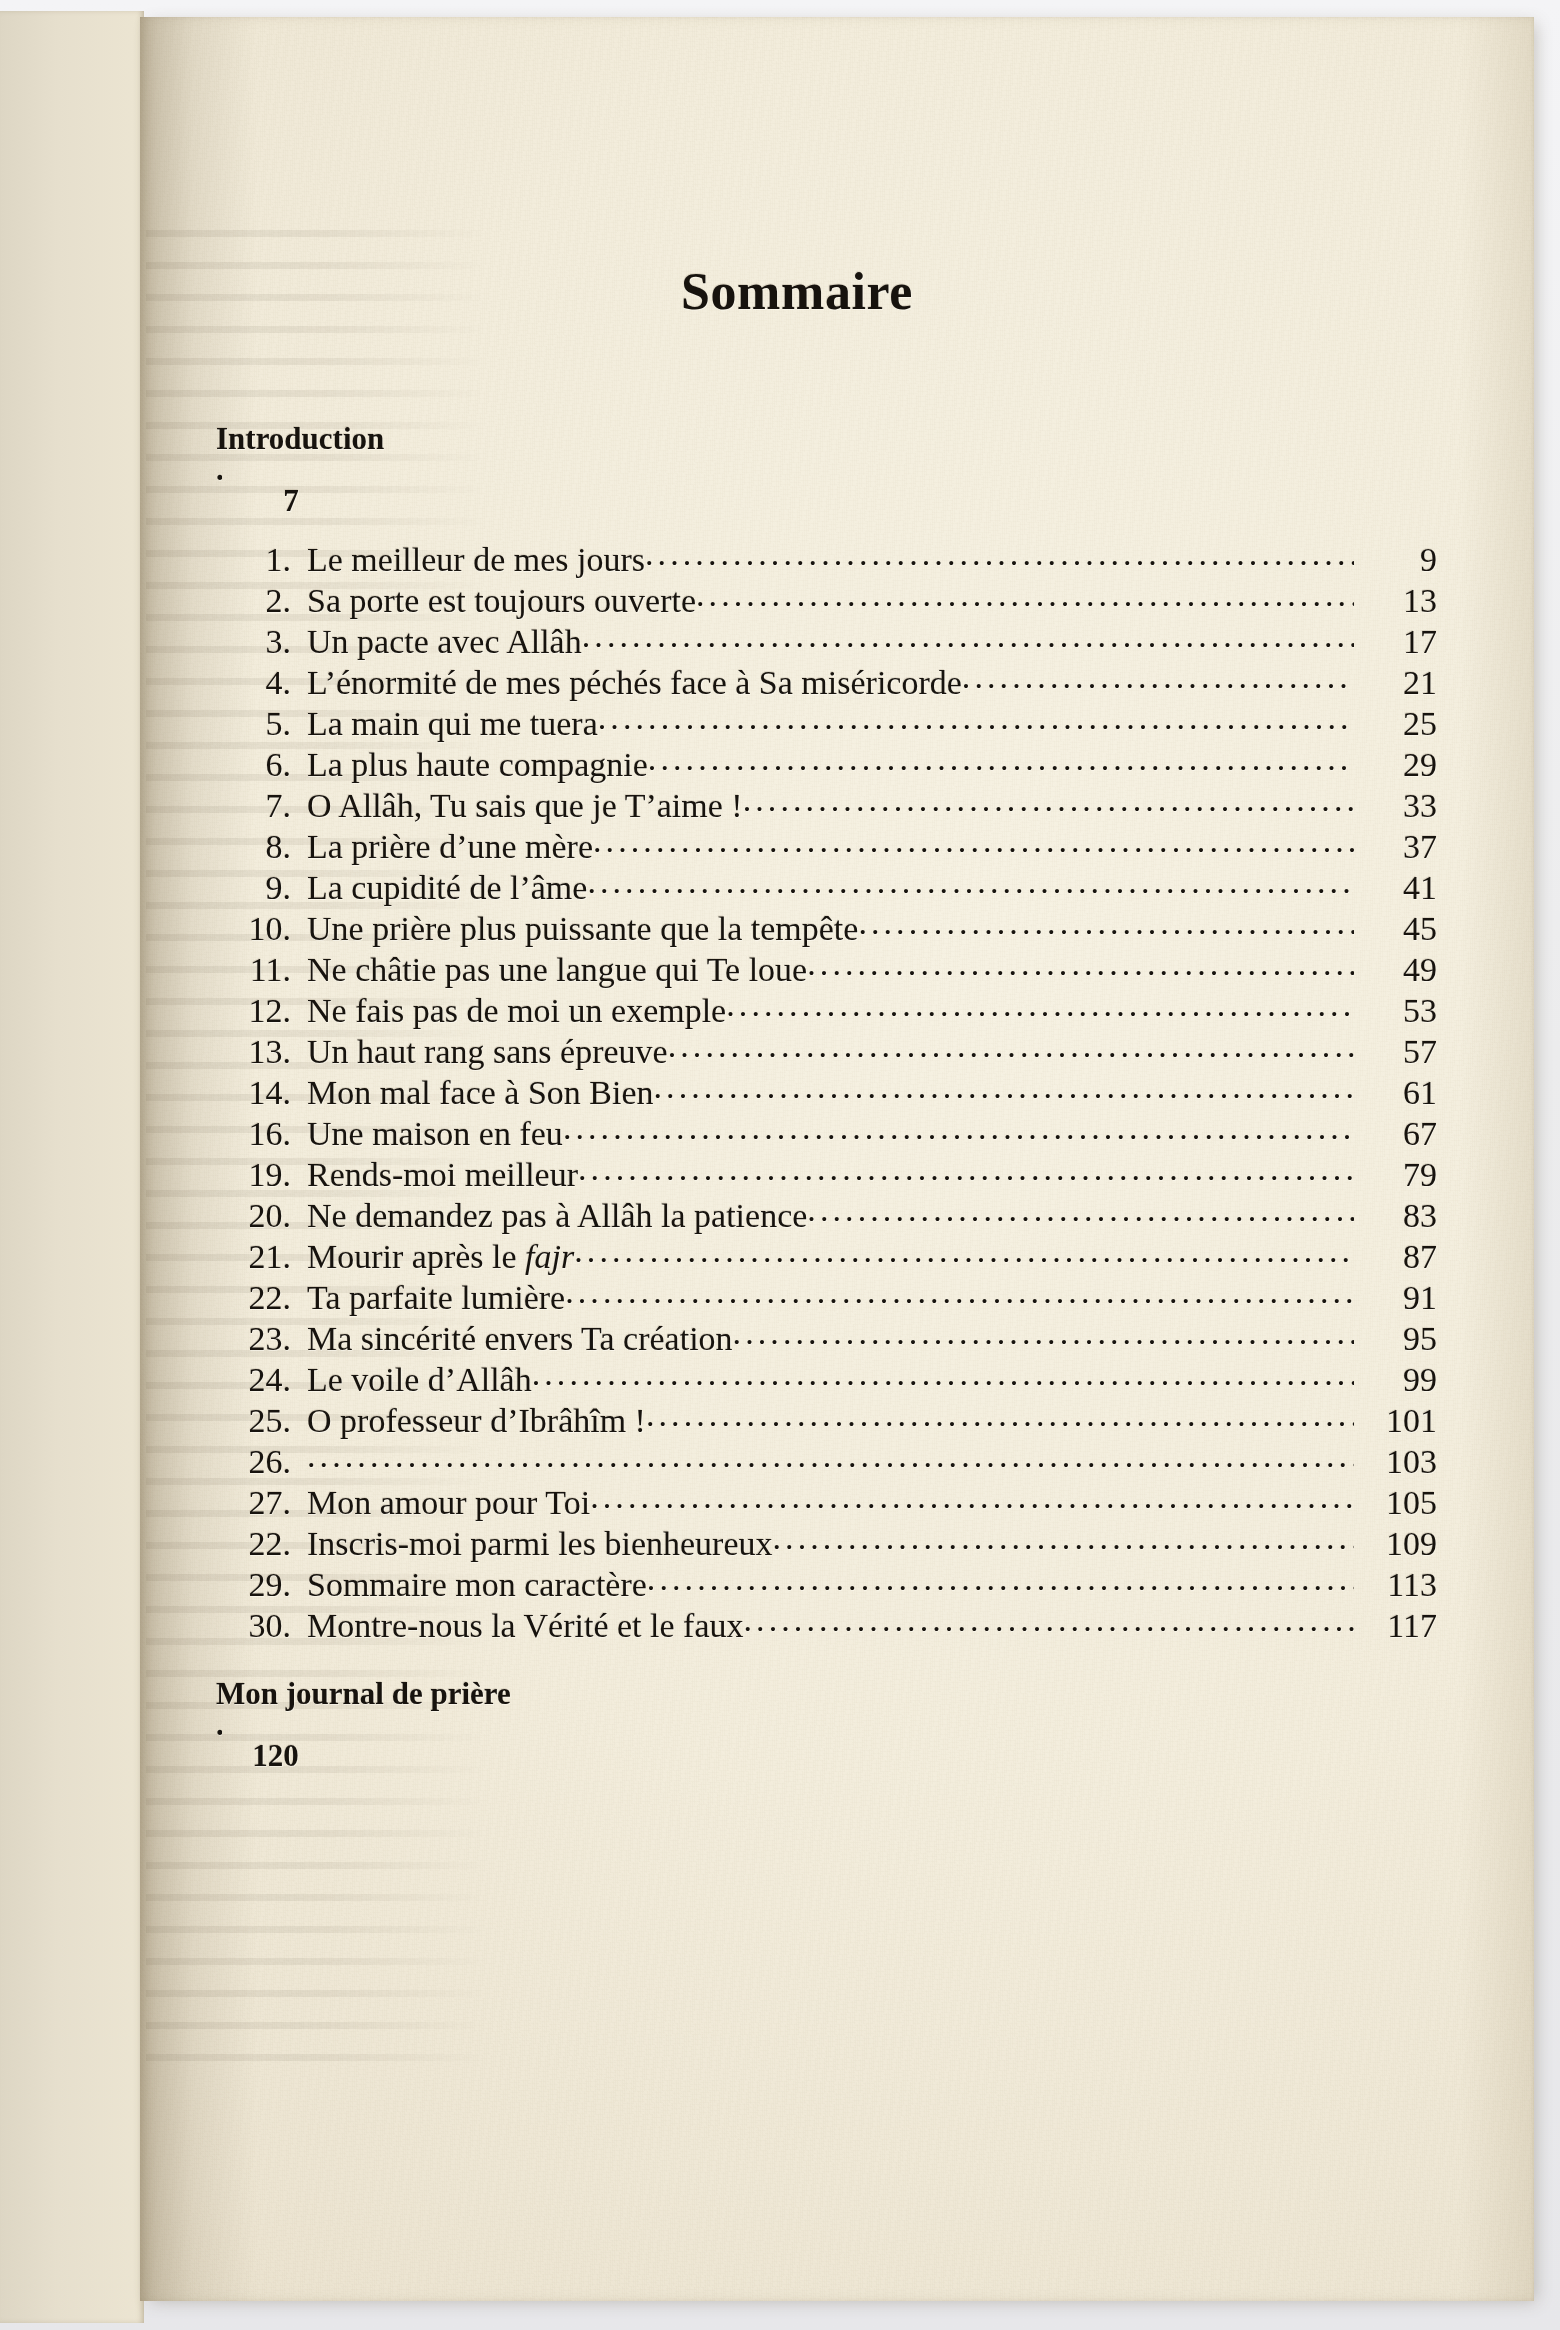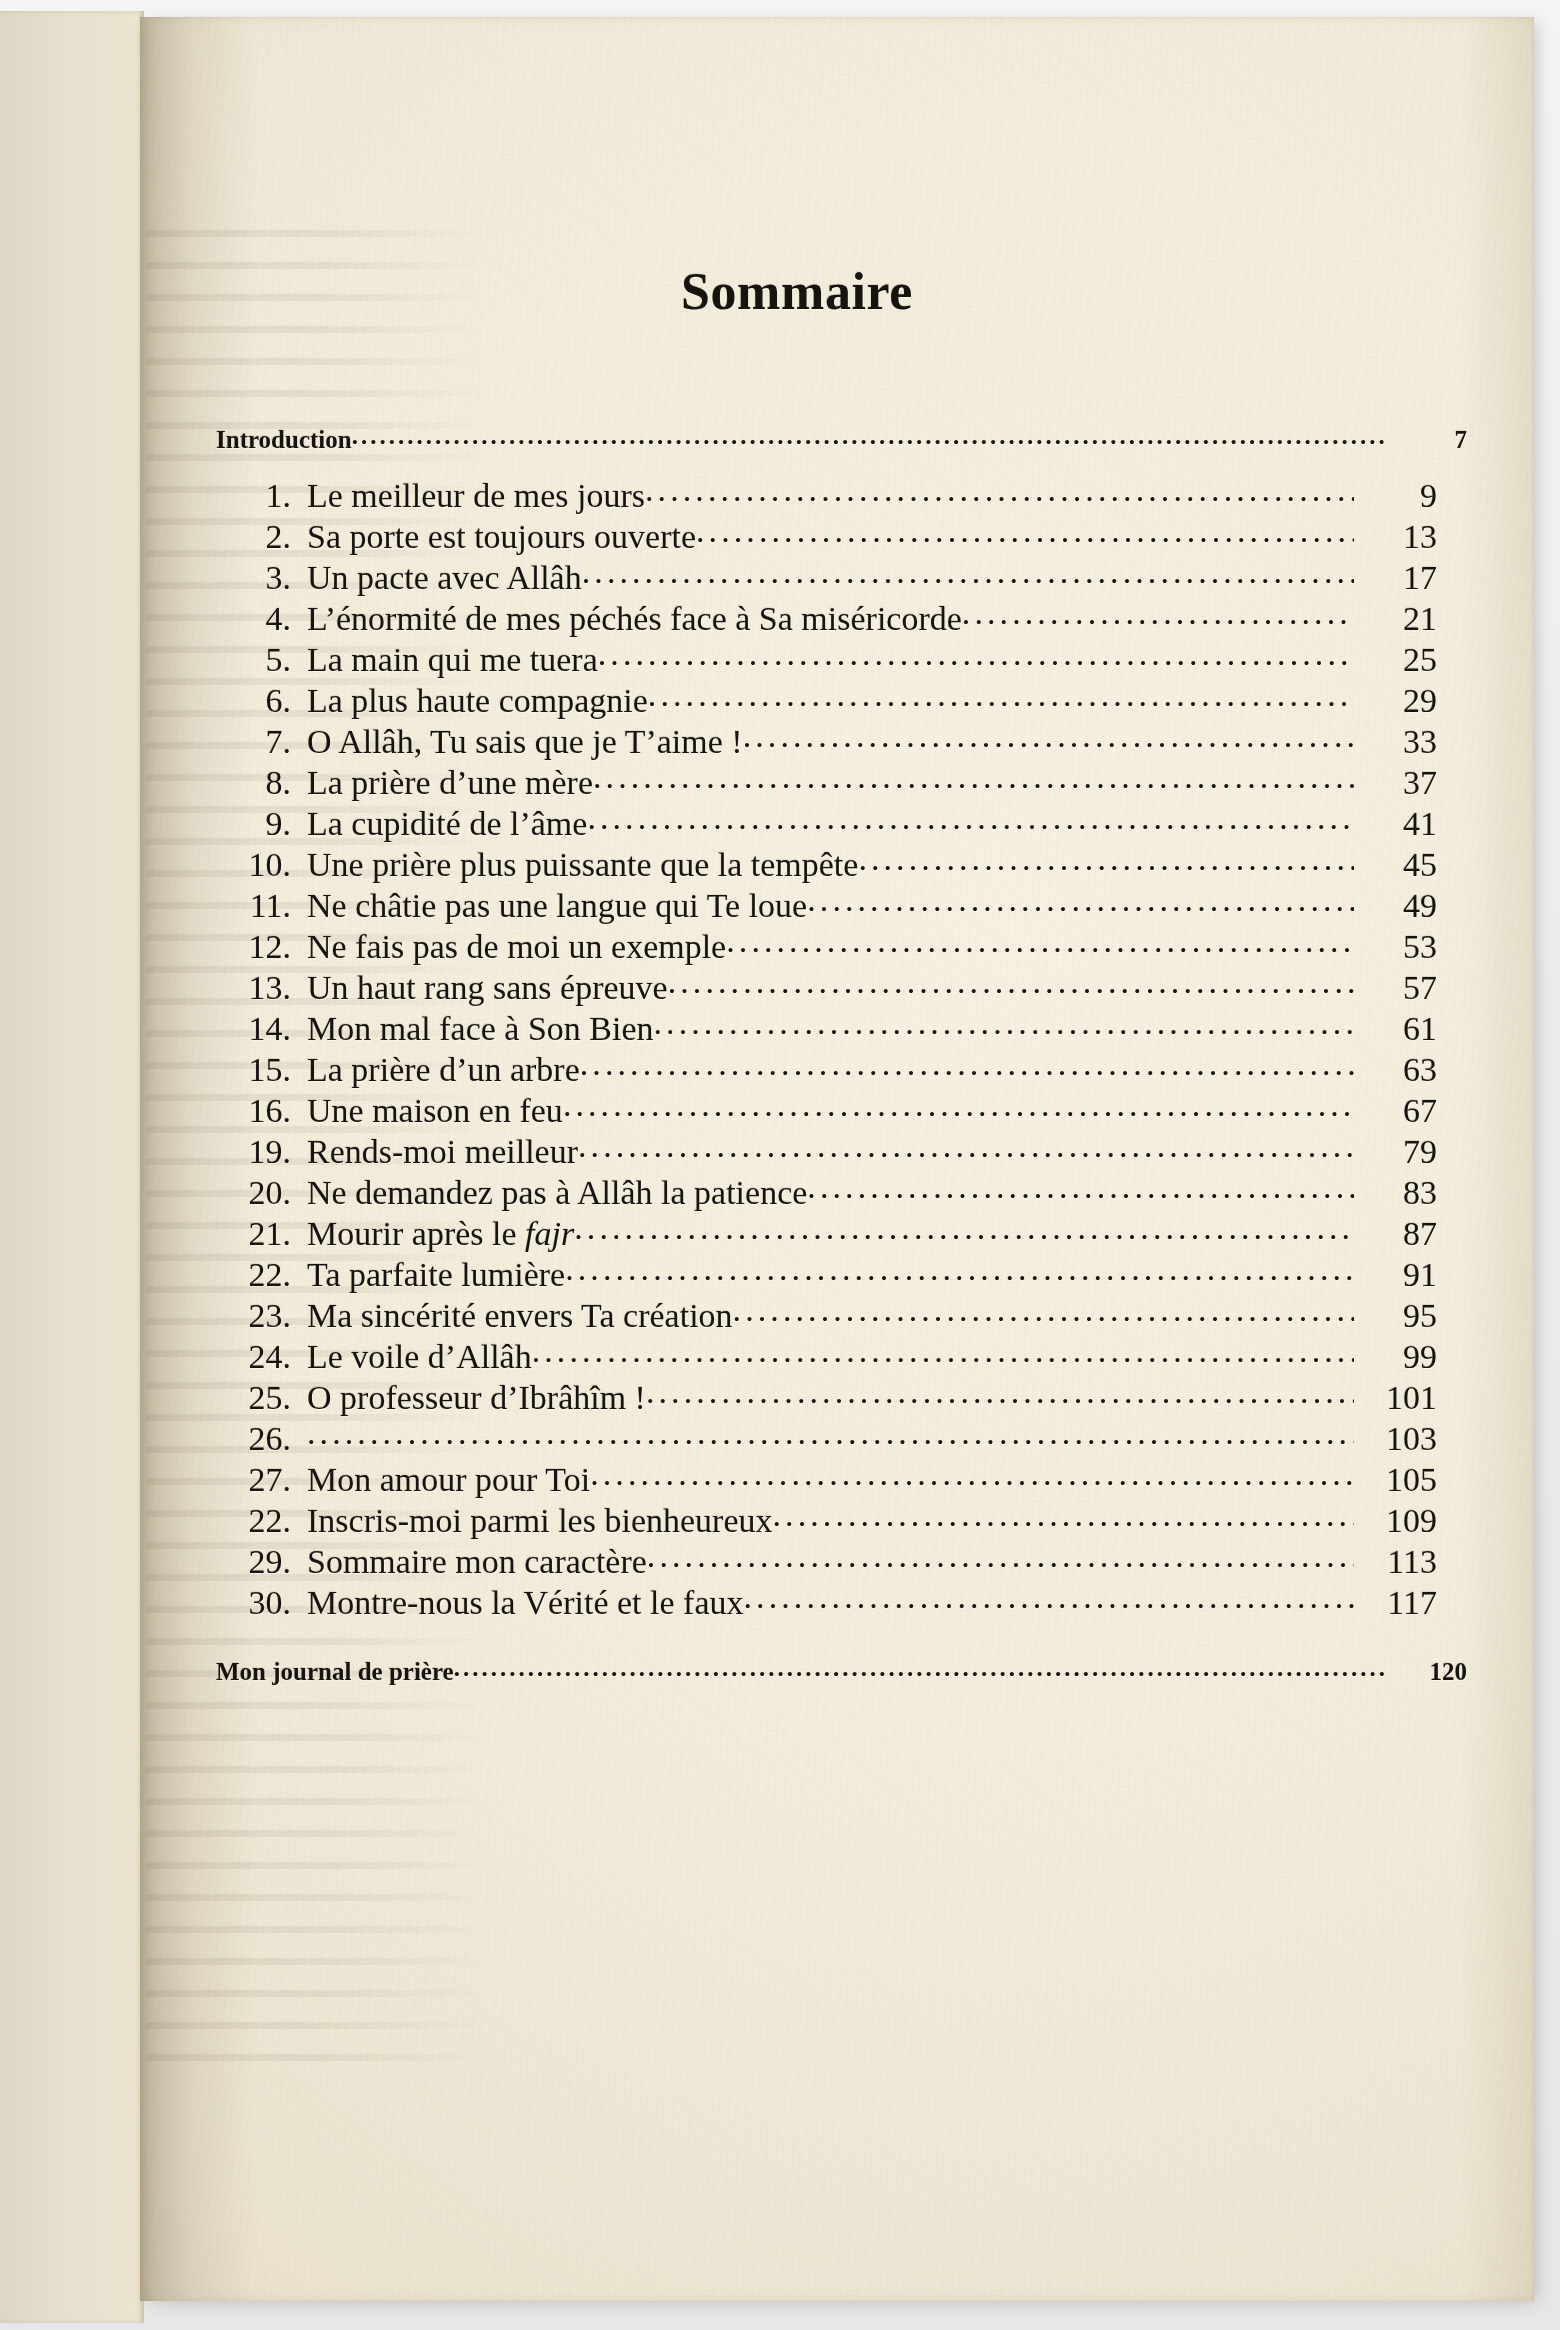--- a/index.html
+++ b/index.html
@@ -113,24 +113,25 @@
     display: flex;
     align-items: baseline;
     font-size: 34px;
     line-height: 1.0;
     white-space: nowrap;
   }
 
   
   .row.lvl0 {
     font-weight: bold;
-    font-size: 25px;
+    font-size: 31px;
     padding-left: 76px;
     padding-right: 67px;
     margin-bottom: 0;
+    flex-direction: column;
   }
 
   
   .row.lvl1 {
     padding-left: 76px;
     padding-right: 97px;
     height: 41px;
   }
 
   .rnum {
@@ -289,26 +290,20 @@
           <span class="leader"></span>
           <span class="rpage">57</span>
         </div>
         <div class="row lvl1 ink">
           <span class="rnum">14.</span>
           <span class="rlabel">Mon mal face à Son Bien</span>
           <span class="leader"></span>
           <span class="rpage">61</span>
         </div>
         <div class="row lvl1 ink">
-          <span class="rnum">15.</span>
-          <span class="rlabel">La prière d’un arbre</span>
-          <span class="leader"></span>
-          <span class="rpage">63</span>
-        </div>
-        <div class="row lvl1 ink">
           <span class="rnum">16.</span>
           <span class="rlabel">Une maison en feu</span>
           <span class="leader"></span>
           <span class="rpage">67</span>
         </div>
         <div class="row lvl1 ink">
           <span class="rnum">19.</span>
           <span class="rlabel">Rends-moi meilleur</span>
           <span class="leader"></span>
           <span class="rpage">79</span>

